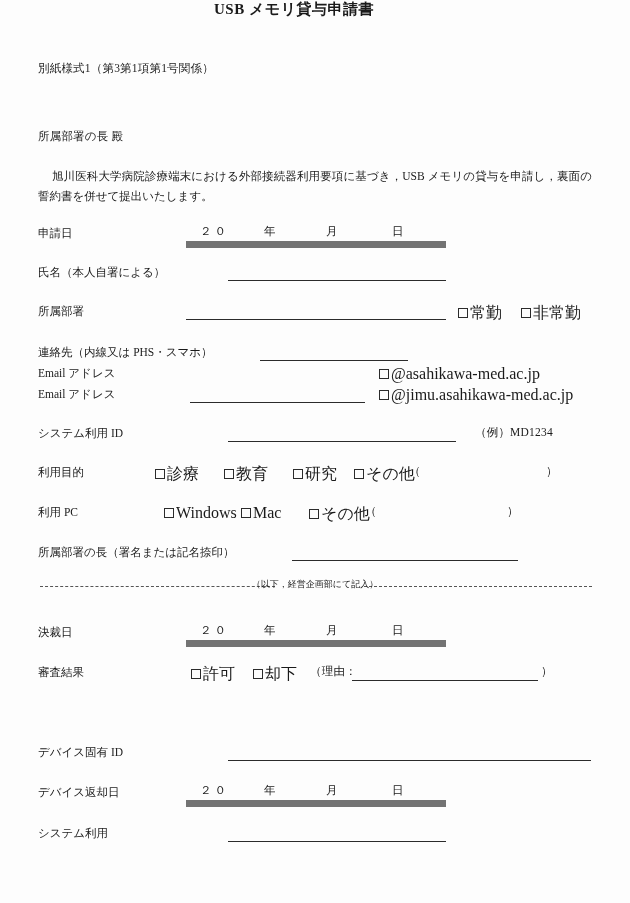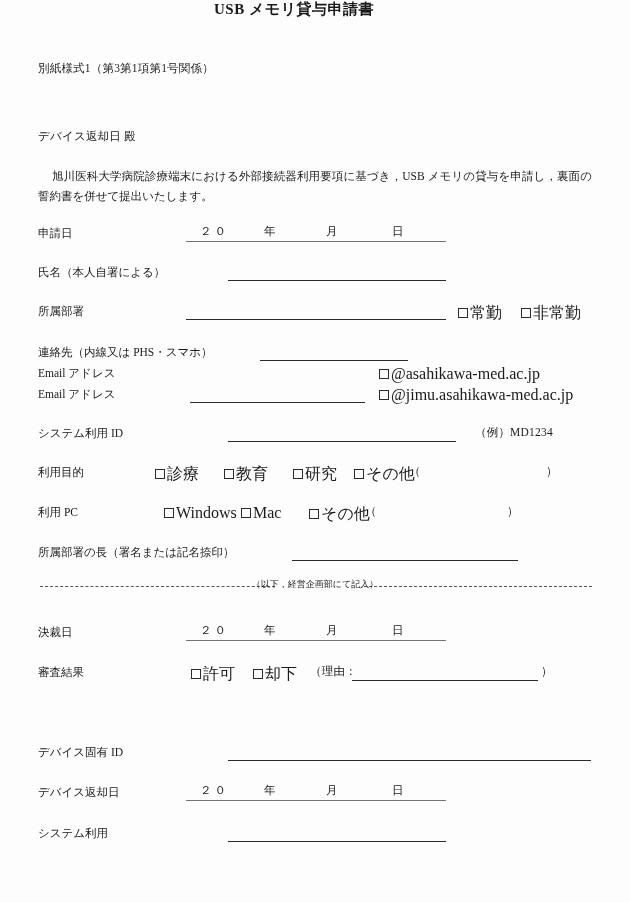--- a/index.html
+++ b/index.html
@@ -67,21 +67,21 @@
   .ruled {
     position: absolute;
     border-bottom: 1px solid #2b2b2b;
     height: 15px;
   }
 
   
   .datefield {
     position: absolute;
     height: 15px;
-    border-bottom: 1px solid #737373;
+    border-bottom: 7px solid #737373;
   }
   .datefield span {
     position: absolute;
     top: -2px;
     font-size: 11.5px;
     white-space: nowrap;
   }
   .dt-20 { left: 14px; letter-spacing: 3px; }
   .dt-y  { left: 78px; }
   .dt-m  { left: 140px; }
@@ -132,21 +132,21 @@
 </style>
 </head>
 <body>
 
 <div class="page">
 
   <div class="abs lbl" id="form-code">別紙様式1（第3第1項第1号関係）</div>
 
   <div id="doc-title">USB メモリ貸与申請書</div>
 
-  <div class="abs lbl" id="addressee">デバイス返却日  殿</div>
+  <div class="abs lbl" id="addressee">所属部署の長  殿</div>
 
   <div id="intro">旭川医科大学病院診療端末における外部接続器利用要項に基づき，USB メモリの貸与を申請し，裏面の誓約書を併せて提出いたします。</div>
 
   <div class="row" style="top:226px;">
     <div class="name">申請日</div>
     <div class="datefield" style="left:148px; width:260px;">
       <span class="dt-20">２０</span>
       <span class="dt-y">年</span>
       <span class="dt-m">月</span>
       <span class="dt-d">日</span>

